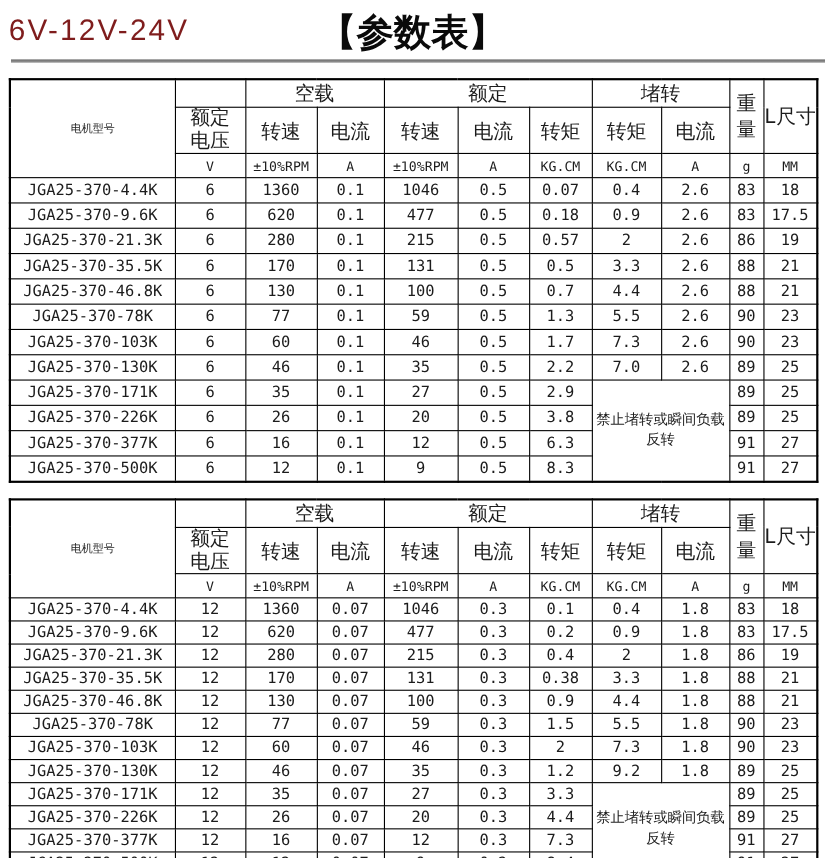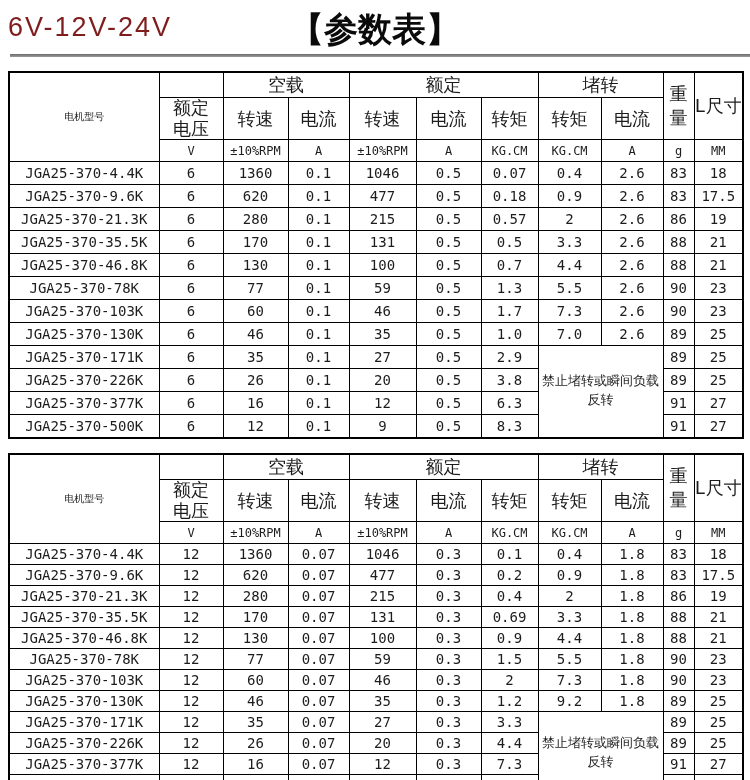--- a/index.html
+++ b/index.html
@@ -33,21 +33,21 @@
   thead th { font-size:18px; }
   thead tr.hdr-row-1 { height:22px; }
   thead tr.hdr-row-2 { height:32px; }
   thead tr.hdr-row-3 { height:22px; }
   thead tr.hdr-row-3 th { font-size:12px; }
   th.th-voltage { padding:0 6px; line-height:1.15; }
   th.th-model { font-size:10px; }
   table.t1 tbody tr { height:23px; }
   table.t2 tbody tr { height:21px; }
   tbody td { font-size:14px; }
-  td.note-cell { font-size:13px; line-height:1.4; padding:0 1px;font-family:Liberation Mono, monospace; }
+  td.note-cell { font-size:13px; line-height:1.4; padding:0 1px; }
 
   .cut-sliver { position:relative; margin-left:8px; width:736px; height:7px; }
   .cut-sliver .stub { position:absolute; top:0; width:1px; height:7px; background:#c9c9c9; }
 </style>
 </head>
 <body>
 
 <div>
 
   <div class="topbar">
@@ -195,21 +195,21 @@
           <td>90</td>
           <td>23</td>
         </tr>
         <tr>
           <td>JGA25-370-130K</td>
           <td>6</td>
           <td>46</td>
           <td>0.1</td>
           <td>35</td>
           <td>0.5</td>
-          <td>1.0</td>
+          <td>2.2</td>
           <td>7.0</td>
           <td>2.6</td>
           <td>89</td>
           <td>25</td>
         </tr>
         <tr>
           <td>JGA25-370-171K</td>
           <td>6</td>
           <td>35</td>
           <td>0.1</td>
@@ -343,21 +343,21 @@
           <td>86</td>
           <td>19</td>
         </tr>
         <tr>
           <td>JGA25-370-35.5K</td>
           <td>12</td>
           <td>170</td>
           <td>0.07</td>
           <td>131</td>
           <td>0.3</td>
-          <td>0.69</td>
+          <td>0.38</td>
           <td>3.3</td>
           <td>1.8</td>
           <td>88</td>
           <td>21</td>
         </tr>
         <tr>
           <td>JGA25-370-46.8K</td>
           <td>12</td>
           <td>130</td>
           <td>0.07</td>

